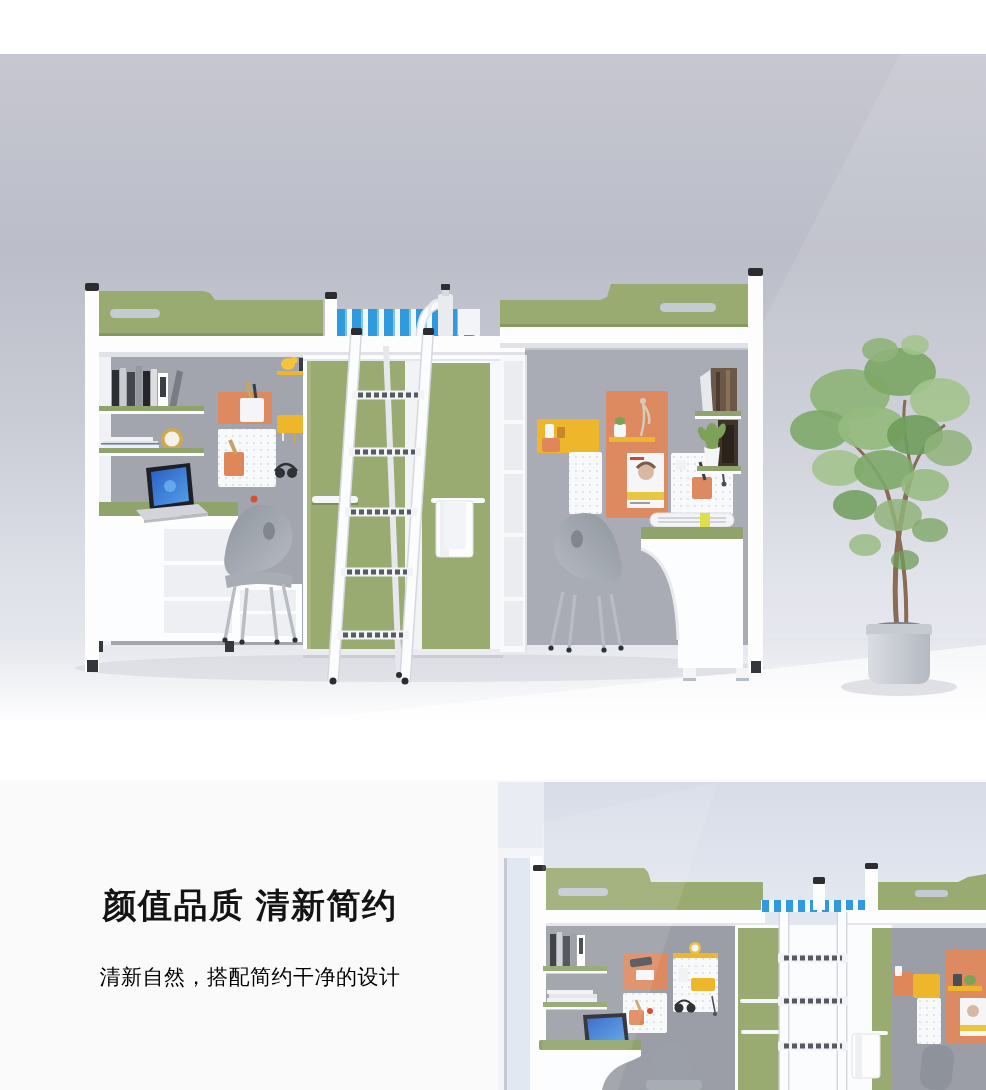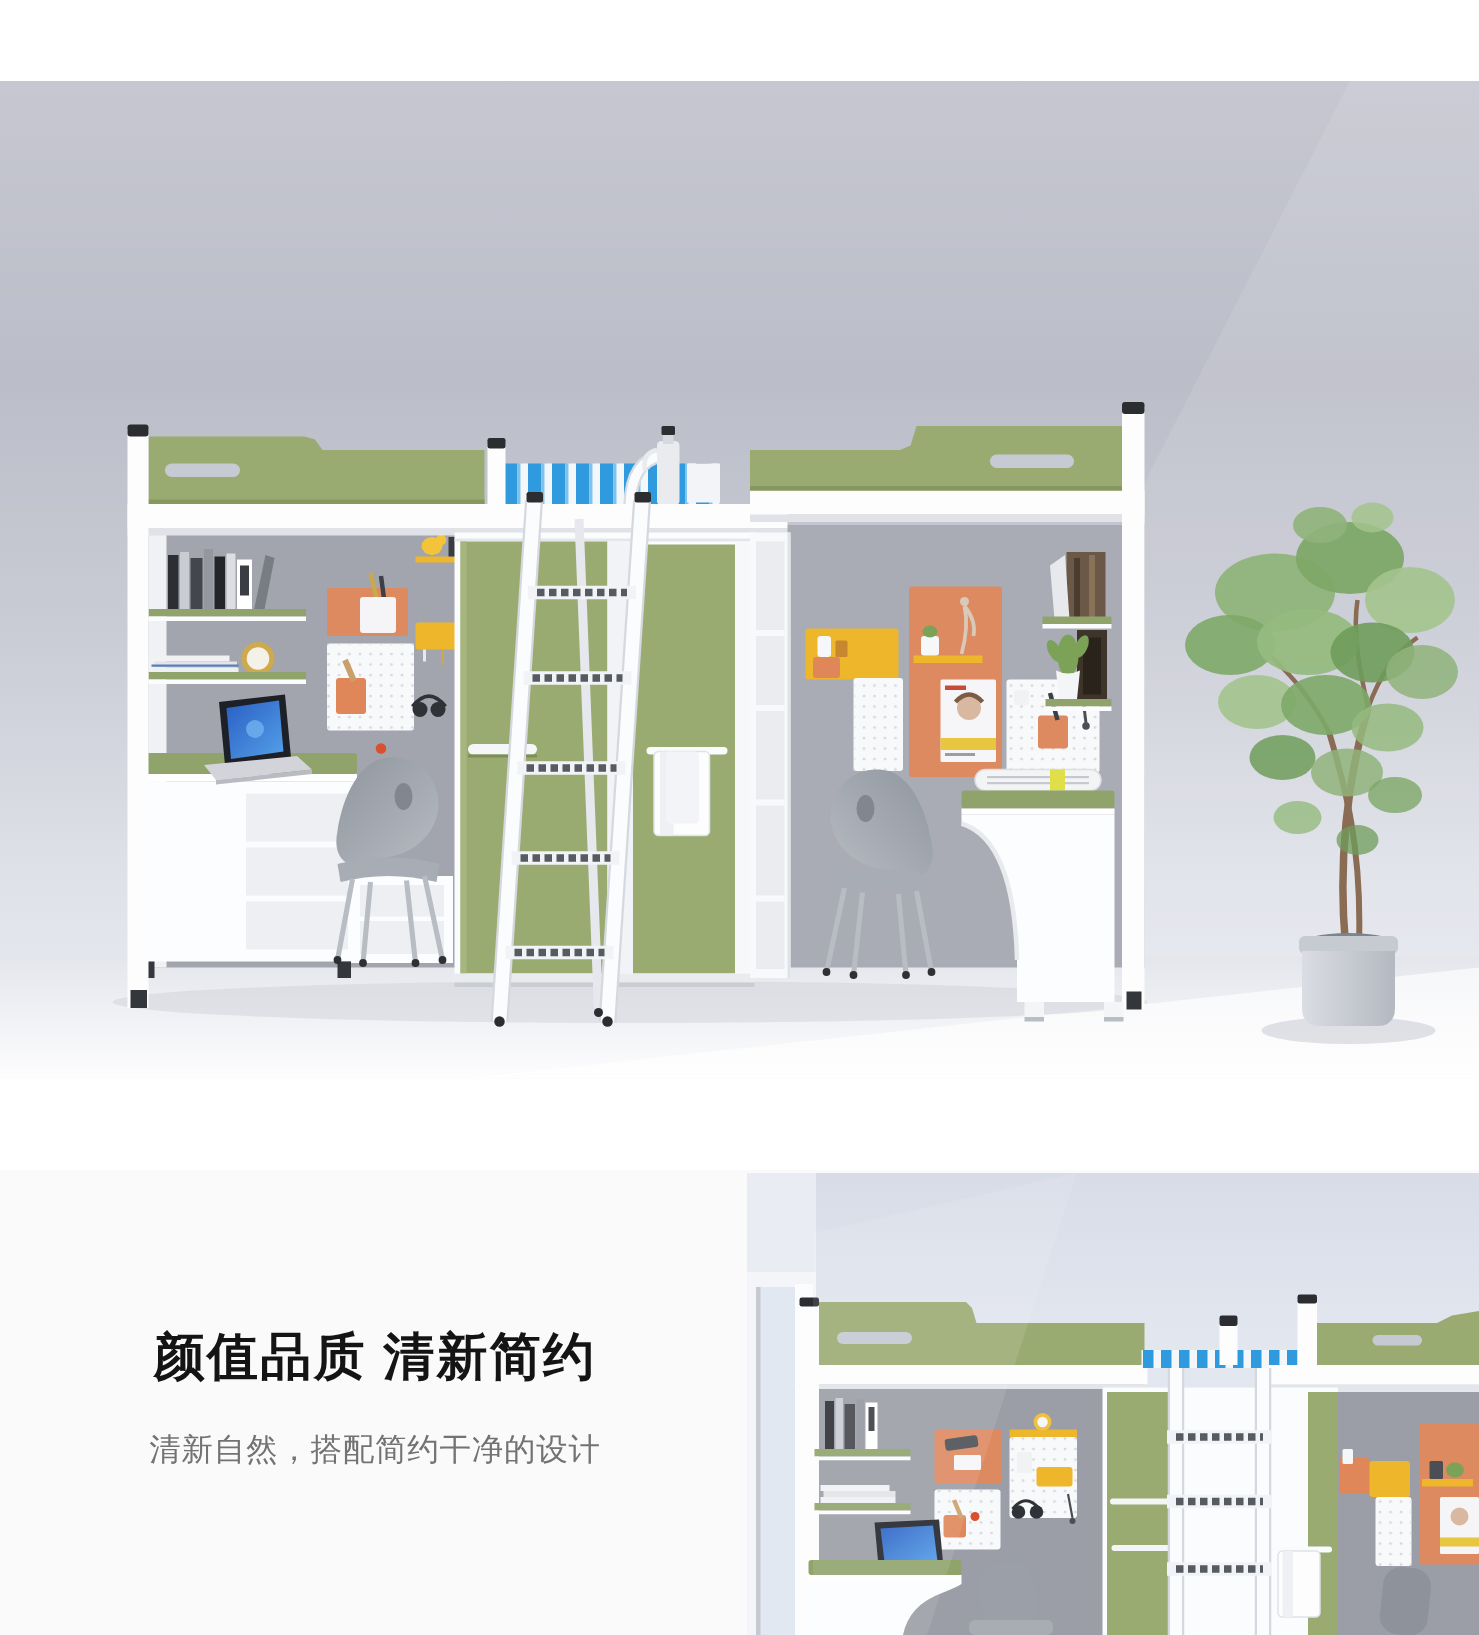--- a/index.html
+++ b/index.html
@@ -8,21 +8,21 @@
     font-family:"Liberation Sans","DejaVu Sans",sans-serif;
   }
   .hero{position:absolute;top:54px;left:0;width:986px;height:665px;}
   .hero svg{display:block;width:100%;height:100%;}
   .bottom-band{position:absolute;top:780px;left:0;width:986px;height:310px;background:#fafafa;}
   .feature-text{position:absolute;top:782px;left:0;width:500px;height:308px;text-align:center;}
   .feature-title{
     margin:104px 0 0 0;font-size:34px;line-height:38px;font-weight:800;color:#141414;
     letter-spacing:1.5px;
   }
-  .feature-desc{margin:28px 0 0 0;font-size:21px;line-height:29px;color:#737373;letter-spacing:0.5px;}
+  .feature-desc{margin:38px 0 0 0;font-size:21px;line-height:29px;color:#000000;letter-spacing:0.5px;}
   .feature-desc p{margin:0;}
   .detail-photo{position:absolute;top:782px;left:498px;width:488px;height:308px;}
   .detail-photo svg{display:block;width:100%;height:100%;}
 </style>
 </head>
 <body>
 
 <div class="page">
 
   <div class="hero">

